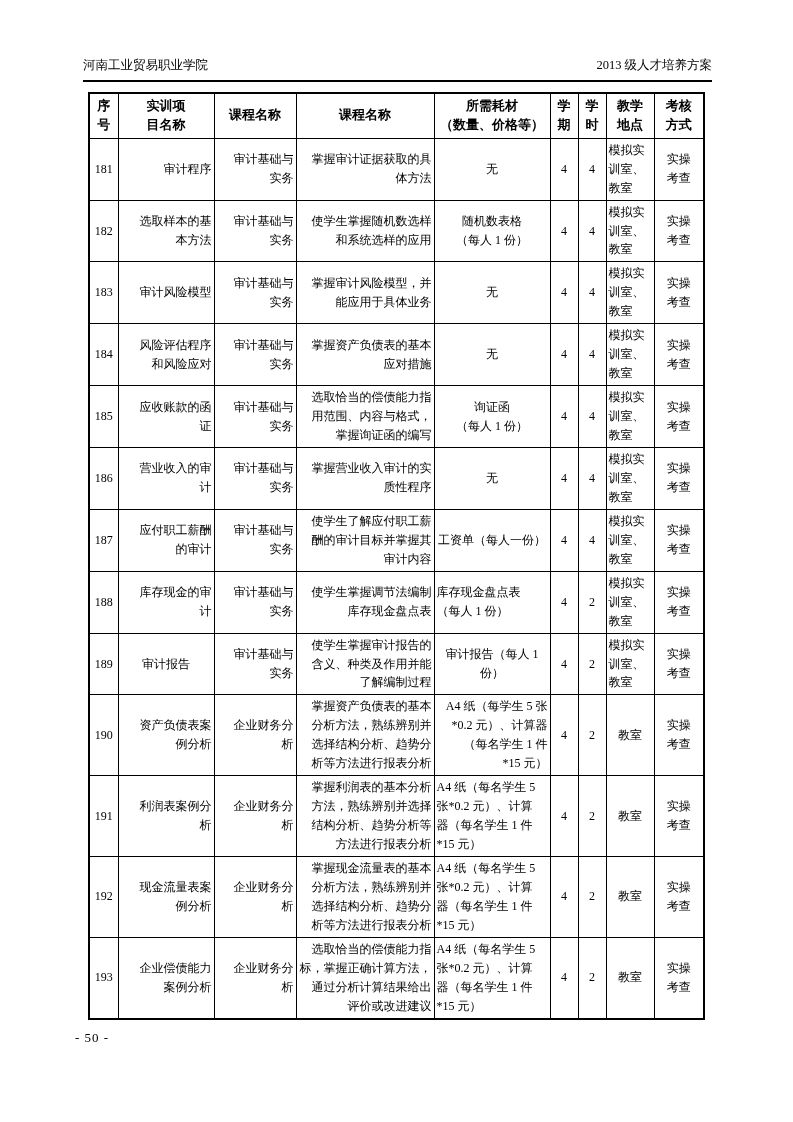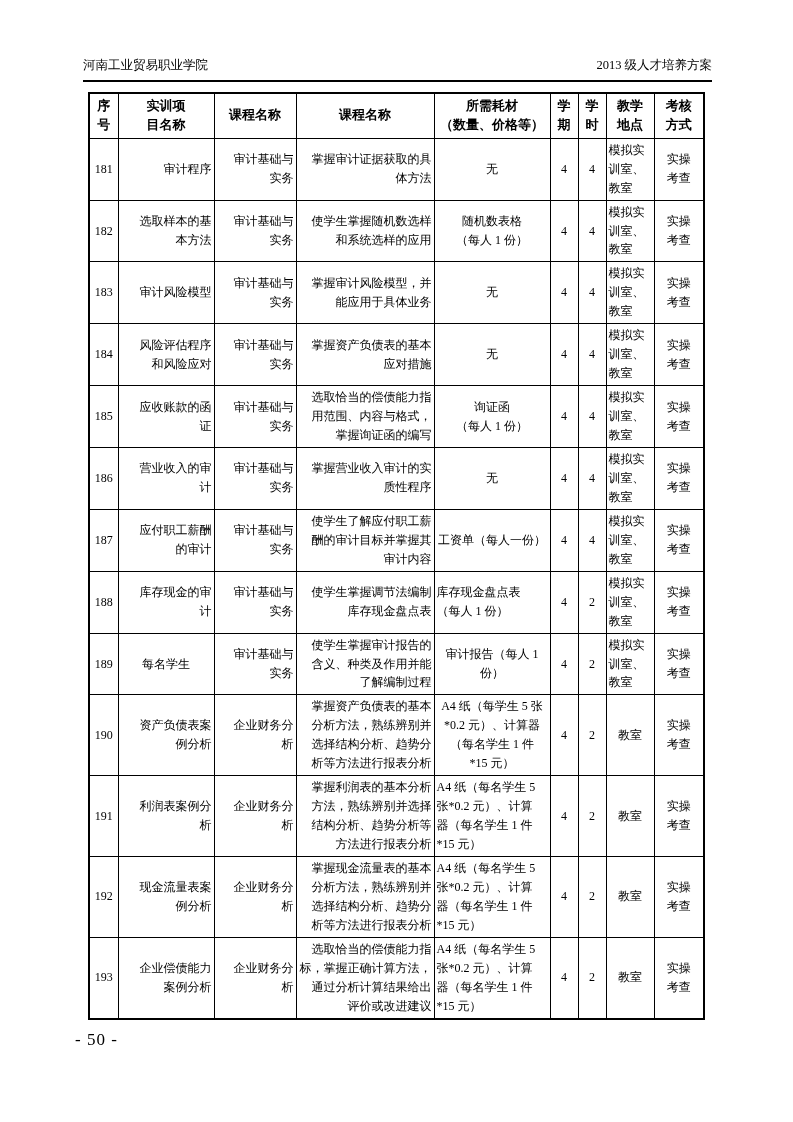--- a/index.html
+++ b/index.html
@@ -49,21 +49,21 @@
   }
   .col-no{text-align:center;}
   .col-project{text-align:right;}
   .col-course{text-align:right;}
   .col-goal{text-align:right;padding:1px 2px;}
   .col-consumables{text-align:center;padding:1px 1px;}
   .col-sem,.col-hours,.col-assess{text-align:center;}
   .col-loc{text-align:center;padding:2px 2px;}
   .page-footer{
     margin:10px 0 0 75px;
-    font-size:17px;
+    font-size:13px;
     letter-spacing:1px;
   }
 </style>
 </head>
 <body>
 
 <div class="page">
 
   <div class="page-header">
     <span>河南工业贸易职业学院</span>
@@ -238,21 +238,21 @@
             <td class="col-sem">4</td>
             <td class="col-hours">2</td>
             <td class="col-loc" style="text-align: left;">模拟实
 训室、
 教室</td>
             <td class="col-assess">实操
 考查</td>
           </tr>
           <tr>
             <td class="col-no">189</td>
-            <td class="col-project" style="text-align: center;">每名学生</td>
+            <td class="col-project" style="text-align: center;">审计报告</td>
             <td class="col-course">审计基础与
 实务</td>
             <td class="col-goal">使学生掌握审计报告的
 含义、种类及作用并能
 了解编制过程</td>
             <td class="col-consumables" style="text-align: center;">审计报告（每人 1
 份）</td>
             <td class="col-sem">4</td>
             <td class="col-hours">2</td>
             <td class="col-loc" style="text-align: left;">模拟实
@@ -264,21 +264,21 @@
           <tr>
             <td class="col-no">190</td>
             <td class="col-project">资产负债表案
 例分析</td>
             <td class="col-course">企业财务分
 析</td>
             <td class="col-goal">掌握资产负债表的基本
 分析方法，熟练辨别并
 选择结构分析、趋势分
 析等方法进行报表分析</td>
-            <td class="col-consumables" style="text-align: center;">A4 纸（每学生 5 张
+            <td class="col-consumables" style="text-align: right;">A4 纸（每学生 5 张
 *0.2 元）、计算器
 （每名学生 1 件
 *15 元）</td>
             <td class="col-sem">4</td>
             <td class="col-hours">2</td>
             <td class="col-loc">教室</td>
             <td class="col-assess">实操
 考查</td>
           </tr>
           <tr>

